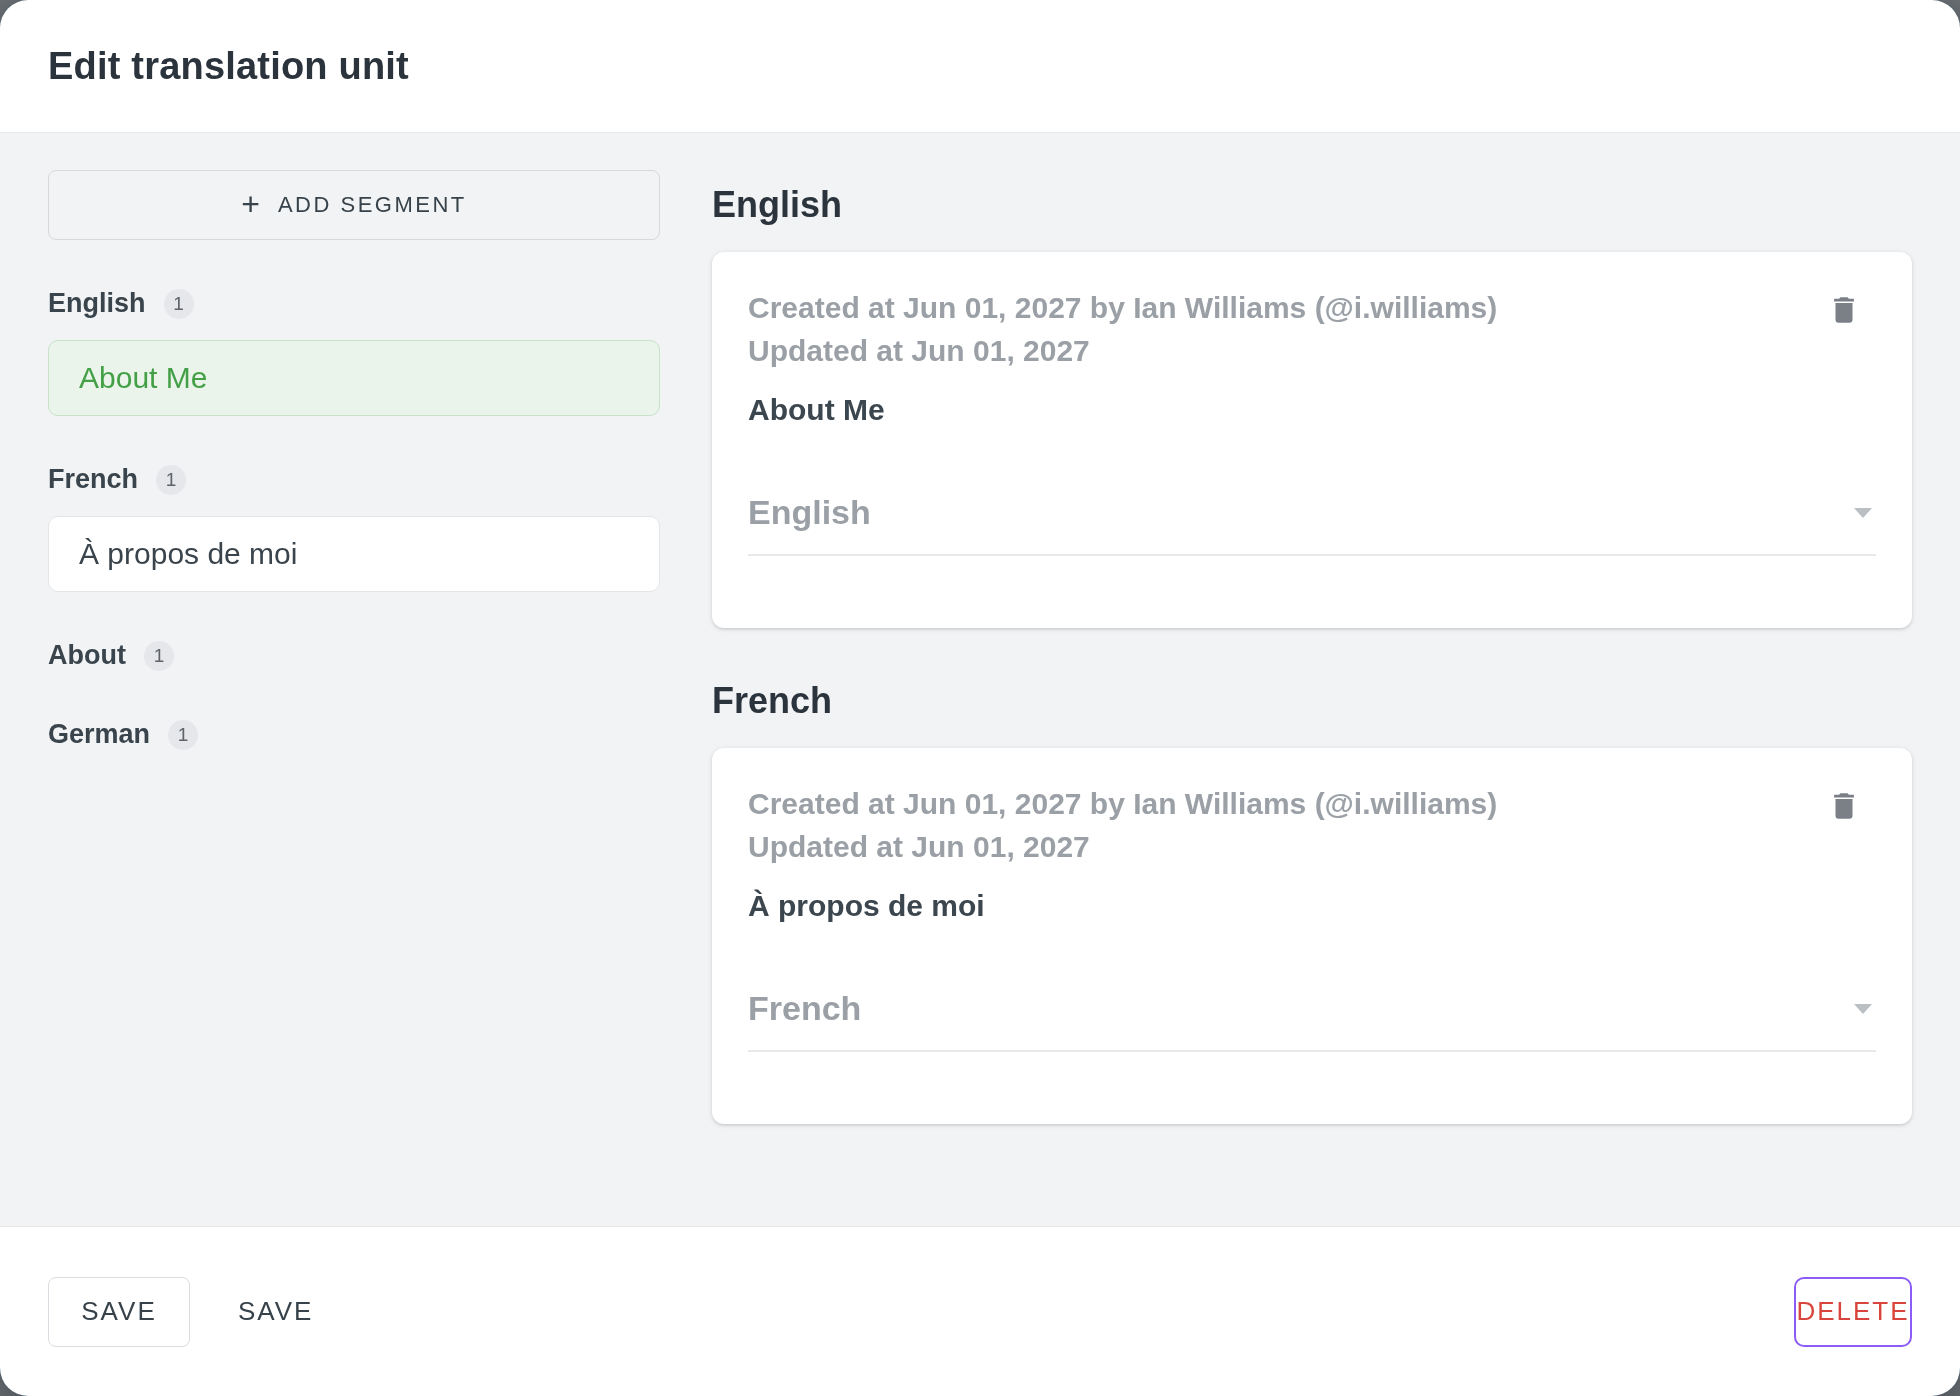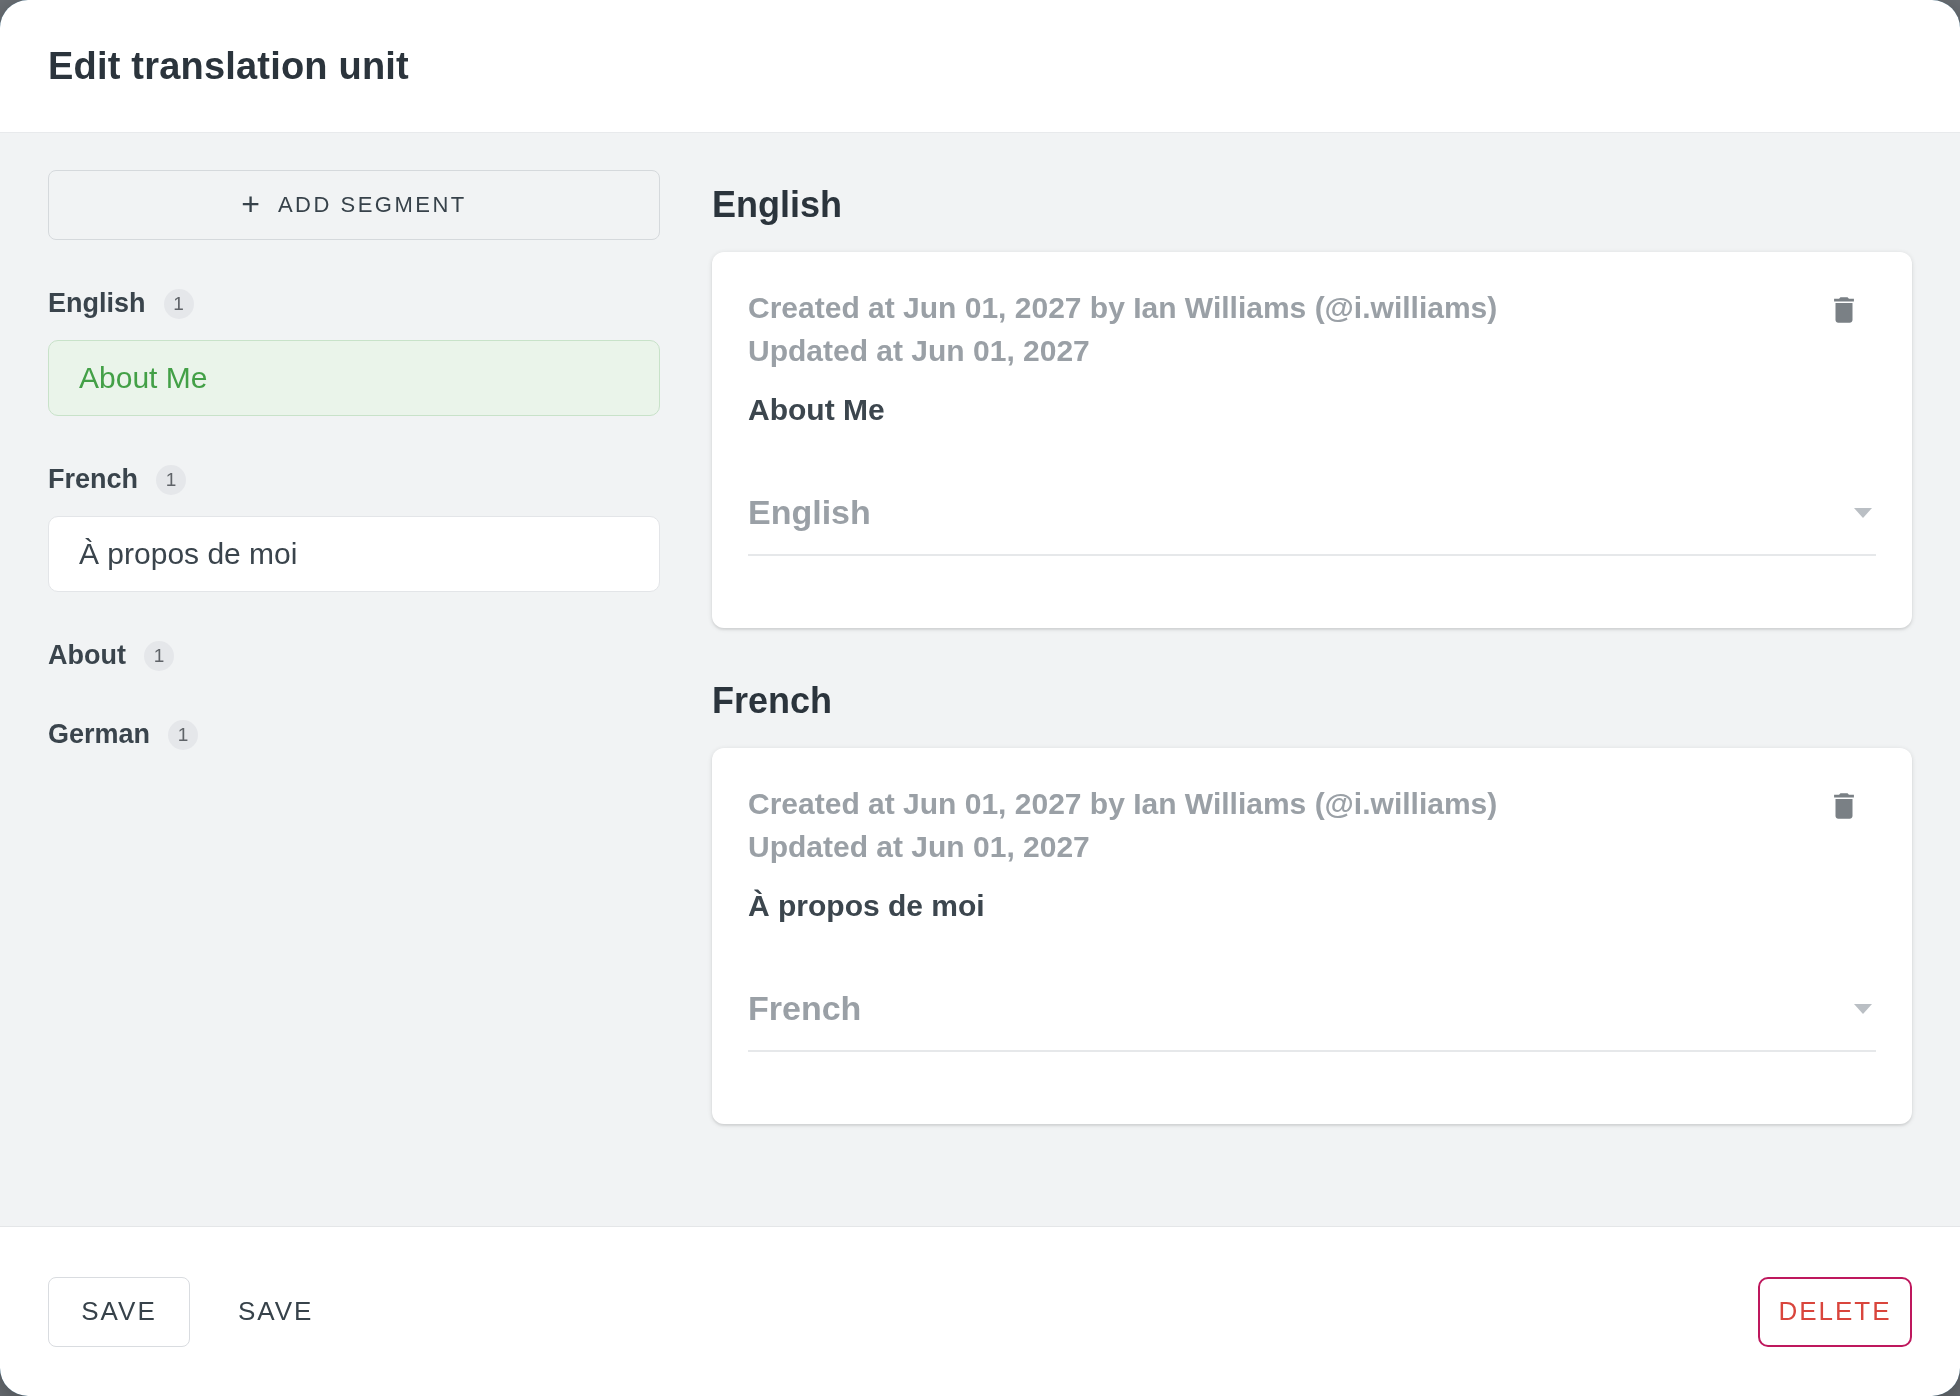--- a/index.html
+++ b/index.html
@@ -153,22 +153,22 @@
     background:#ffffff;
   }
   .btn-close {
     border:none;
     color:#37424a;
     margin-left:24px;
     padding:0 24px;
   }
   .btn-delete {
     margin-left:auto;
-    width:154px;
-    border:2px solid #be185d;
+    width:118px;
+    border:2px solid #8b5cf6;
     border-radius:10px;
     color:#d9453c;
     background:#ffffff;
   }
 </style>
 </head>
 <body>
 
 <div class="dialog">
 

